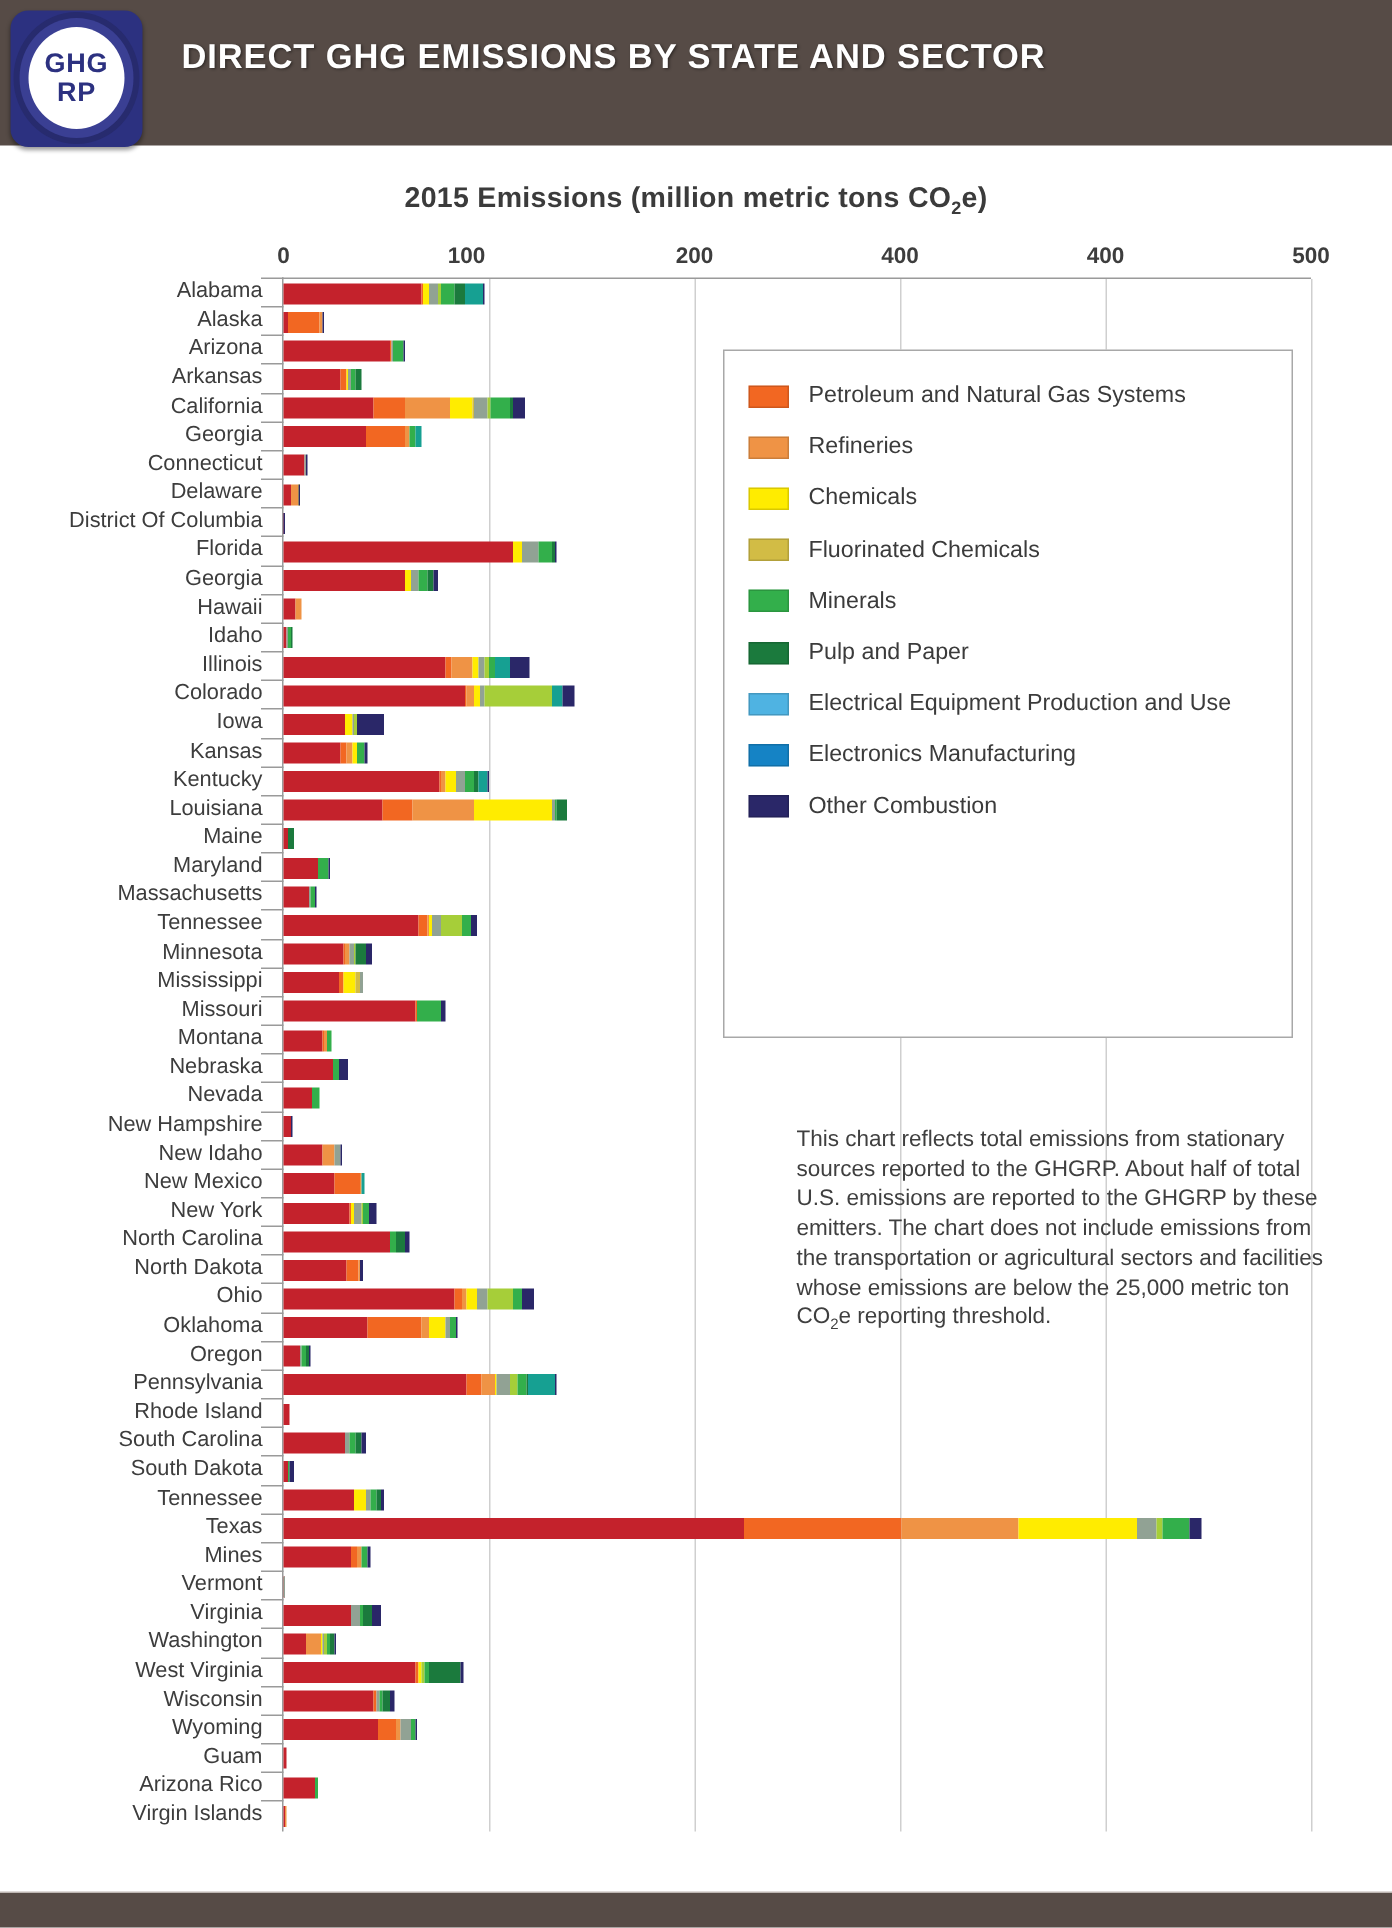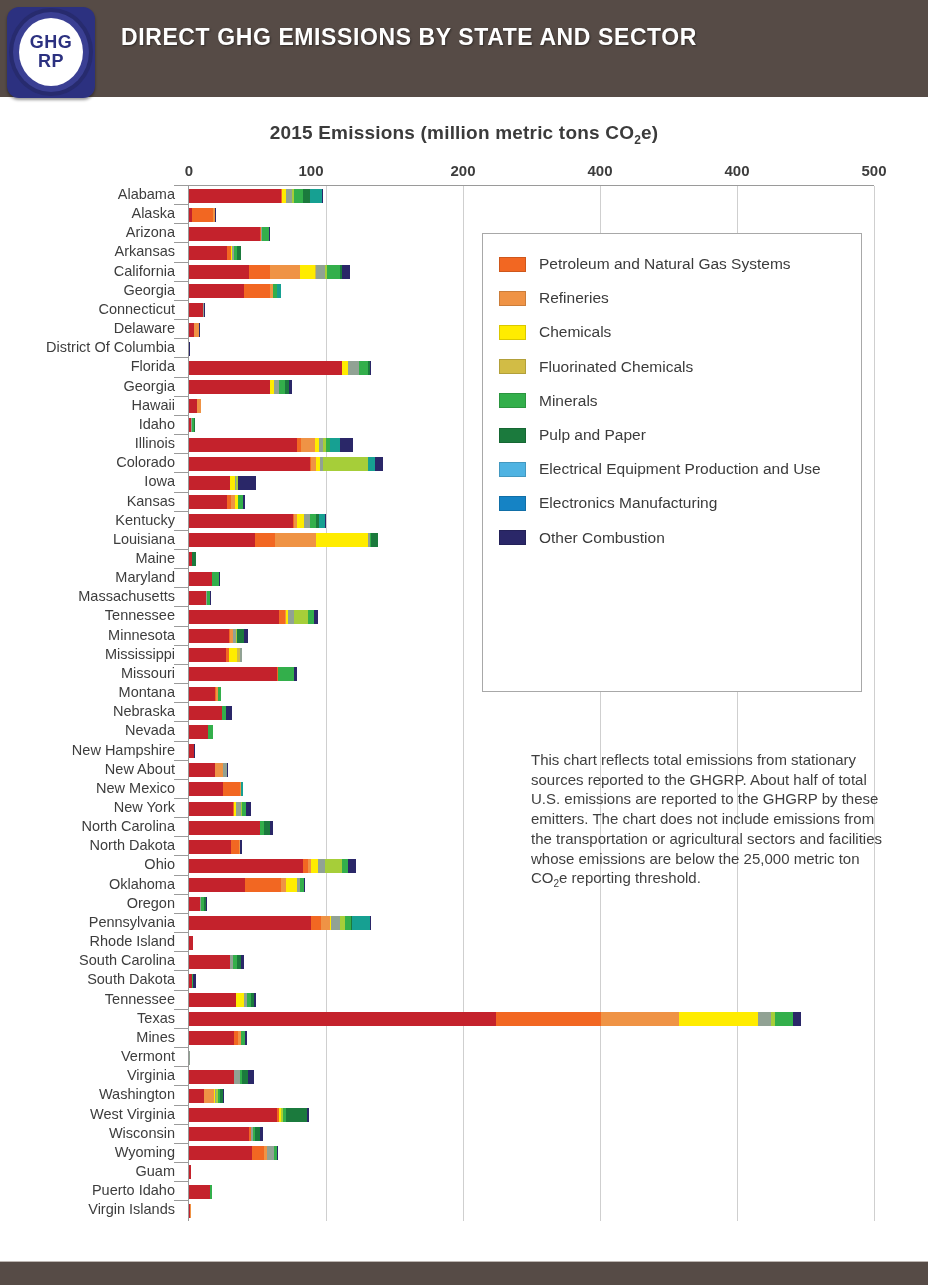--- a/index.html
+++ b/index.html
@@ -104,21 +104,21 @@
     <div class="ylabel">Maryland</div>
     <div class="ylabel">Massachusetts</div>
     <div class="ylabel">Tennessee</div>
     <div class="ylabel">Minnesota</div>
     <div class="ylabel">Mississippi</div>
     <div class="ylabel">Missouri</div>
     <div class="ylabel">Montana</div>
     <div class="ylabel">Nebraska</div>
     <div class="ylabel">Nevada</div>
     <div class="ylabel">New Hampshire</div>
-    <div class="ylabel">New About</div>
+    <div class="ylabel">New Idaho</div>
     <div class="ylabel">New Mexico</div>
     <div class="ylabel">New York</div>
     <div class="ylabel">North Carolina</div>
     <div class="ylabel">North Dakota</div>
     <div class="ylabel">Ohio</div>
     <div class="ylabel">Oklahoma</div>
     <div class="ylabel">Oregon</div>
     <div class="ylabel">Pennsylvania</div>
     <div class="ylabel">Rhode Island</div>
     <div class="ylabel">South Carolina</div>
@@ -126,21 +126,21 @@
     <div class="ylabel">Tennessee</div>
     <div class="ylabel">Texas</div>
     <div class="ylabel">Mines</div>
     <div class="ylabel">Vermont</div>
     <div class="ylabel">Virginia</div>
     <div class="ylabel">Washington</div>
     <div class="ylabel">West Virginia</div>
     <div class="ylabel">Wisconsin</div>
     <div class="ylabel">Wyoming</div>
     <div class="ylabel">Guam</div>
-    <div class="ylabel">Puerto Idaho</div>
+    <div class="ylabel">Arizona Rico</div>
     <div class="ylabel">Virgin Islands</div>
   </div>
 
 <div class="plot" id="plot">
     <div class="xtick-label" style="left: 0px;">0</div>
     <div class="gridline" style="left: 137px;"></div>
     <div class="xtick-label" style="left: 122px;">100</div>
     <div class="gridline" style="left: 274px;"></div>
     <div class="xtick-label" style="left: 274px;">200</div>
     <div class="gridline" style="left: 411px;"></div>

